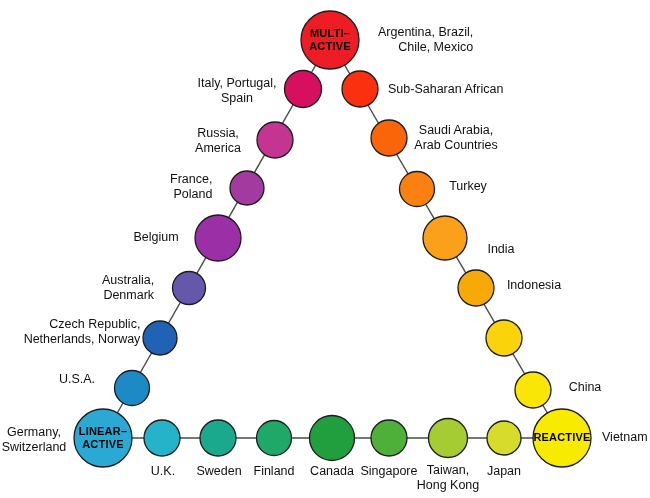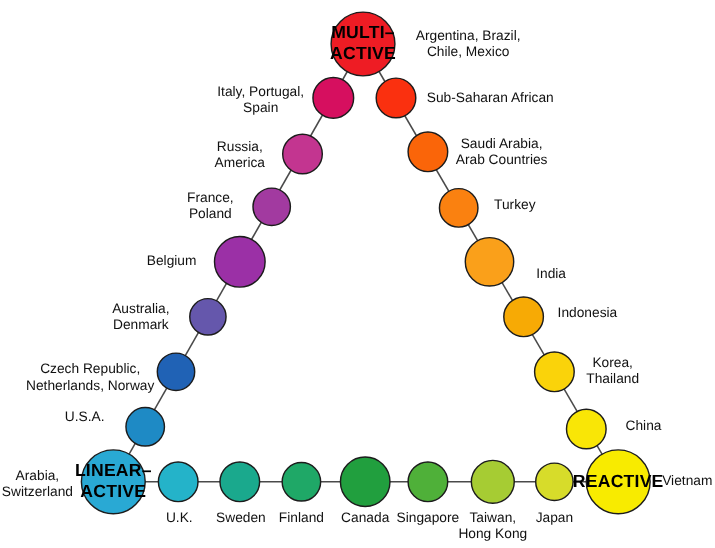--- a/index.html
+++ b/index.html
@@ -34,26 +34,26 @@
     line-height: 1.18;
     color: #111111;
     white-space: pre-line;
   }
   .country-label.align-center {
     transform: translate(-50%, -50%);
     text-align: center;
   }
   .country-label.align-left {
     transform: translate(0, -50%);
-    text-align: center;
+    text-align: right;
   }
   .vertex-label {
     position: absolute;
     transform: translate(-50%, -50%);
-    font-size: 16px;
+    font-size: 11px;
     font-weight: bold;
     line-height: 1.2;
     letter-spacing: 0.2px;
     color: #000000;
     white-space: pre-line;
     text-align: center;
   }
 </style>
 </head>
 <body>
@@ -95,40 +95,38 @@
 Chile, Mexico</div>
       <div class="country-label align-center" style="left: 237px; top: 91px; color: rgb(17, 17, 17);">Italy, Portugal,
 Spain</div>
       <div class="country-label align-center" style="left: 218px; top: 141px; color: rgb(17, 17, 17);">Russia,
 America</div>
       <div class="country-label align-left" style="left: 170px; top: 187px; color: rgb(17, 17, 17);">France,
 Poland</div>
       <div class="country-label align-center" style="left: 156px; top: 237px; color: rgb(17, 17, 17);">Belgium</div>
       <div class="country-label align-left" style="left: 102px; top: 288px; color: rgb(17, 17, 17);">Australia,
 Denmark</div>
-      <div class="country-label align-center" style="left: 82px; top: 343px; color: rgb(17, 17, 17);">Czech Republic,
+      <div class="country-label align-center" style="left: 82px; top: 332px; color: rgb(17, 17, 17); text-align: right;">Czech Republic,
 Netherlands, Norway</div>
       <div class="country-label align-center" style="left: 77px; top: 379px; color: rgb(17, 17, 17);">U.S.A.</div>
       <div class="vertex-label" style="left: 103px; top: 438px; color: rgb(0, 0, 0);">LINEAR–
 ACTIVE</div>
-      <div class="country-label align-center" style="left: 34px; top: 440px; color: rgb(17, 17, 17);">Arabia,
+      <div class="country-label align-center" style="left: 34px; top: 440px; color: rgb(17, 17, 17);">Germany,
 Switzerland</div>
       <div class="country-label align-center" style="left: 163px; top: 471px; color: rgb(17, 17, 17);">U.K.</div>
       <div class="country-label align-center" style="left: 219px; top: 471px; color: rgb(17, 17, 17);">Sweden</div>
       <div class="country-label align-center" style="left: 274px; top: 471px; color: rgb(17, 17, 17);">Finland</div>
       <div class="country-label align-center" style="left: 332px; top: 471px; color: rgb(17, 17, 17);">Canada</div>
       <div class="country-label align-center" style="left: 389px; top: 471px; color: rgb(17, 17, 17);">Singapore</div>
       <div class="country-label align-center" style="left: 448px; top: 478px; color: rgb(17, 17, 17);">Taiwan,
 Hong Kong</div>
       <div class="country-label align-center" style="left: 504px; top: 471px; color: rgb(17, 17, 17);">Japan</div>
       <div class="vertex-label" style="left: 562px; top: 438px; color: rgb(0, 0, 0);">REACTIVE</div>
       <div class="country-label align-left" style="left: 602px; top: 437px; color: rgb(17, 17, 17);">Vietnam</div>
       <div class="country-label align-center" style="left: 585px; top: 387px; color: rgb(17, 17, 17);">China</div>
-      <div class="country-label align-center" style="left: 557px; top: 337px; color: rgb(17, 17, 17);">Korea,
-Thailand</div>
       <div class="country-label align-center" style="left: 534px; top: 285px; color: rgb(17, 17, 17);">Indonesia</div>
       <div class="country-label align-center" style="left: 501px; top: 237px; color: rgb(17, 17, 17); margin-top: 12px;">India</div>
       <div class="country-label align-center" style="left: 468px; top: 186px; color: rgb(17, 17, 17);">Turkey</div>
       <div class="country-label align-center" style="left: 456px; top: 138px; color: rgb(17, 17, 17);">Saudi Arabia,
 Arab Countries</div>
       <div class="country-label align-left" style="left: 388px; top: 89px; color: rgb(17, 17, 17);">Sub-Saharan African</div>
     </div>
 </div>
 
 </body></html>

